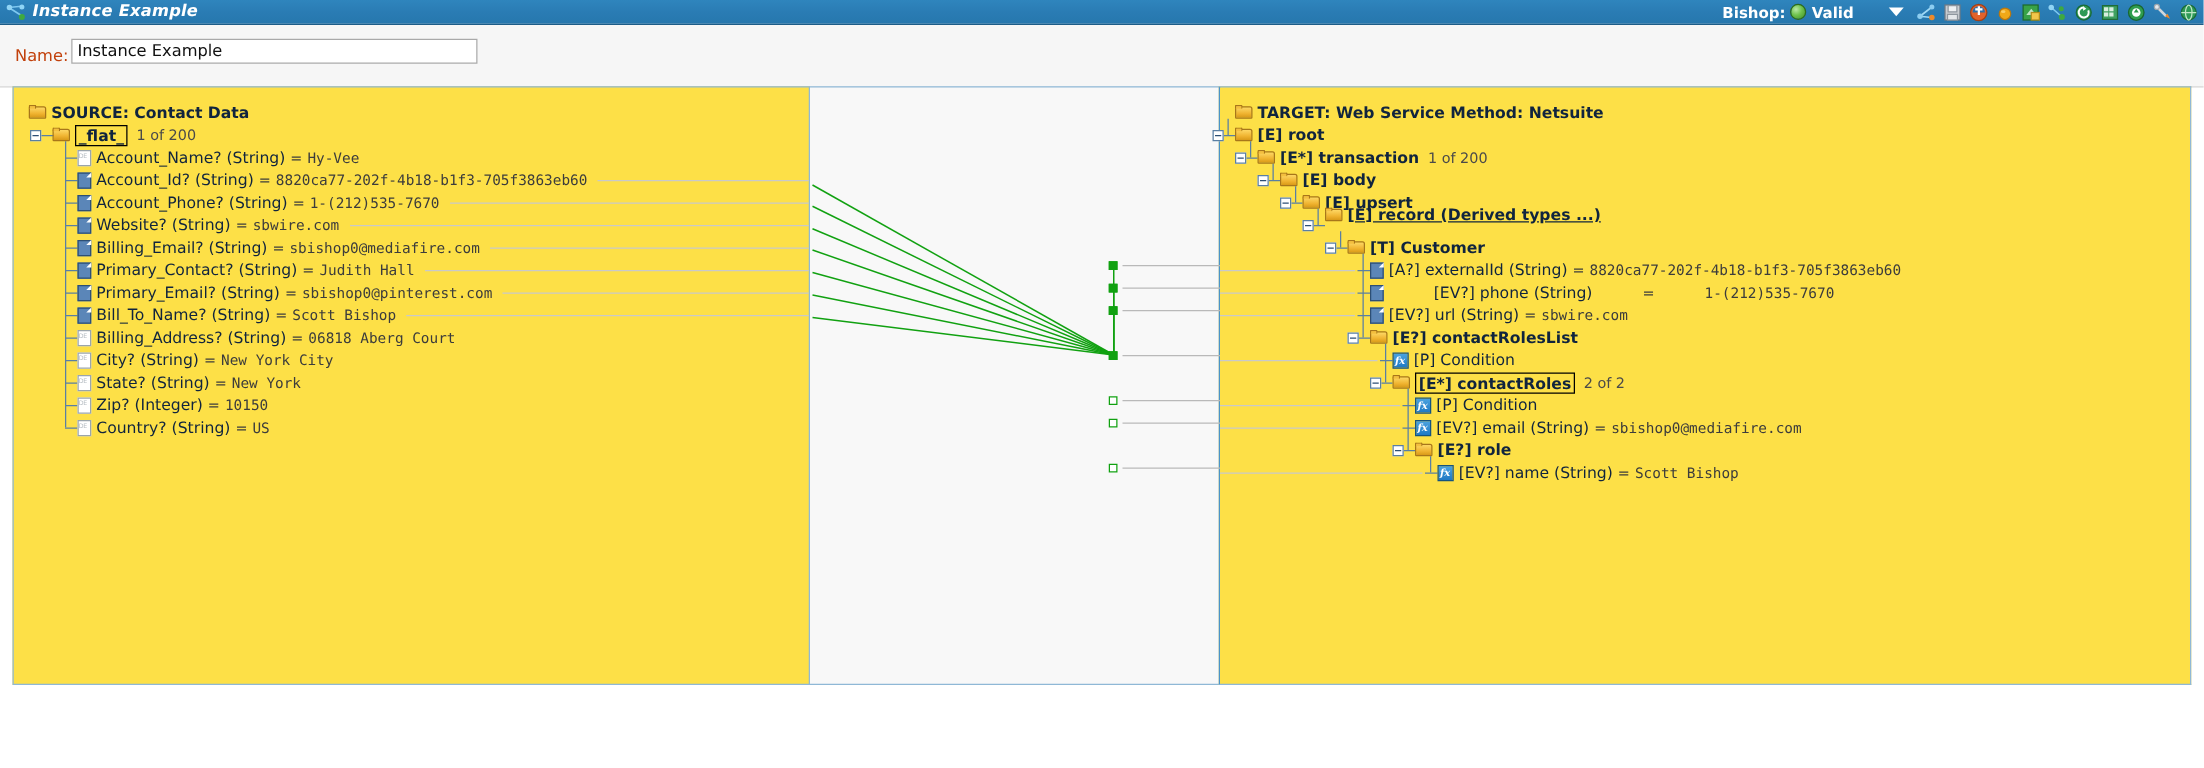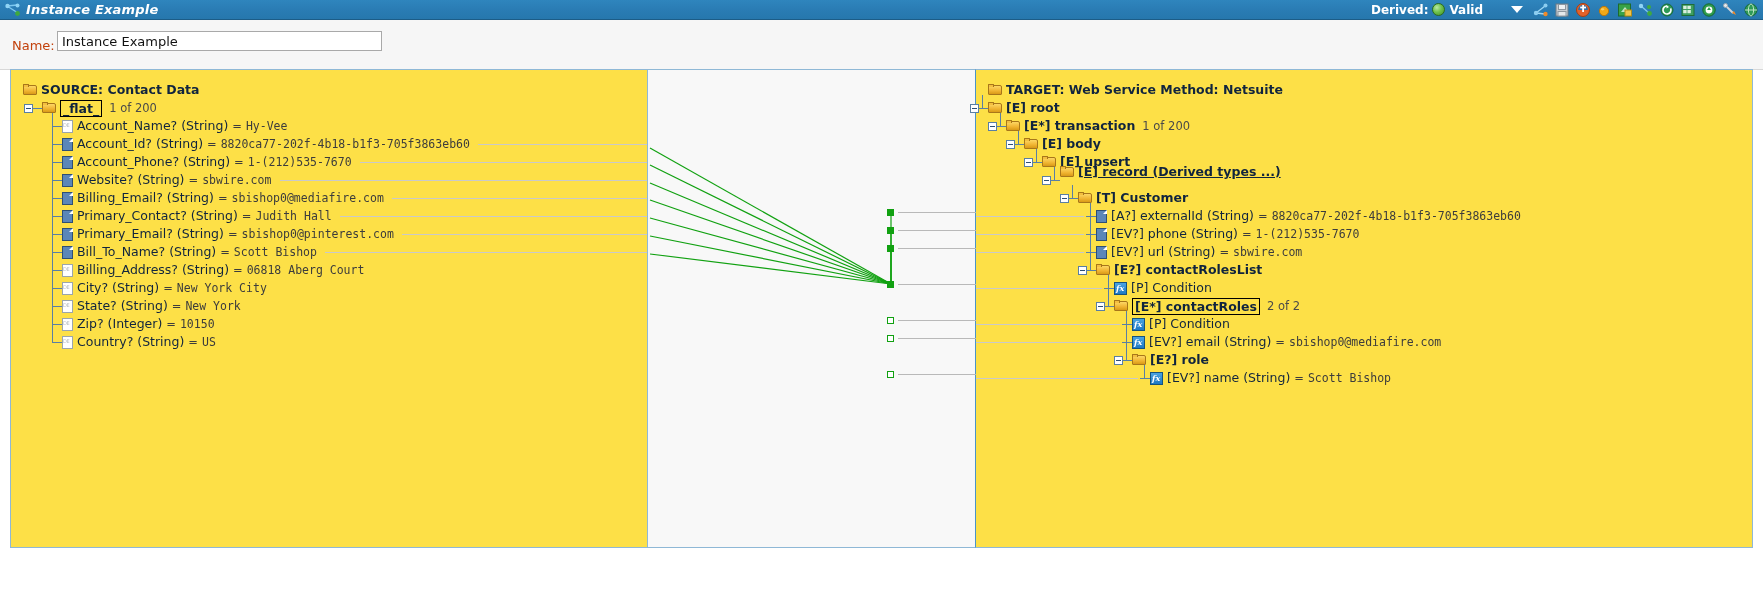--- a/index.html
+++ b/index.html
@@ -161,21 +161,21 @@
       <line x1="2" y1="3" x2="12" y2="2" stroke="#7ec8f0" stroke-width="1.4"></line>
       <circle cx="2.5" cy="3" r="2.2" fill="#8fd4f5"></circle>
       <circle cx="12.5" cy="2.5" r="2" fill="#8fd4f5"></circle>
       <circle cx="12.5" cy="10.5" r="2.4" fill="#3fa93f"></circle>
     </svg>
   </span>
   <span class="title-text">Instance Example</span>
   <span class="tb-spacer"></span>
 
   <span class="status-wrap">
-    <span class="status-label">Derived:</span>
+    <span class="status-label">Bishop:</span>
     <span class="status-dot"></span>
     <span class="status-value">Valid</span>
   </span>
 
   <span class="tb-caret"></span>
 
   <span class="tb-icons">
     <span class="tb-ico">
       <svg width="16" height="16" viewBox="0 0 16 16">
         <line x1="3" y1="11" x2="12" y2="4" stroke="#9fd8f5" stroke-width="1.3"></line>
@@ -427,21 +427,21 @@
         <span class="lbl tgt-name bold">[T] Customer</span>
       </div>
       <div class="tl tl-h" style="left: 110px; top: 146px; width: 10px; height: 1px;"></div>
       <div class="row" style="left: 120px; top: 137px;">
         <div class="doc doc-blue"></div>
         <span class="lbl tgt-name">[A?] externalId (String)</span>
         <span class="eq">=</span>
         <span class="val">8820ca77-202f-4b18-b1f3-705f3863eb60</span>
       </div>
       <div class="tl tl-h" style="left: 110px; top: 164px; width: 10px; height: 1px;"></div>
-      <div class="row" style="left: 120px; top: 155px;">
+      <div class="row" style="left: 120px; top: 155px; gap: 36px;">
         <div class="doc doc-blue"></div>
         <span class="lbl tgt-name">[EV?] phone  (String)</span>
         <span class="eq">=</span>
         <span class="val">1-(212)535-7670</span>
       </div>
       <div class="tl tl-h" style="left: 110px; top: 182px; width: 10px; height: 1px;"></div>
       <div class="row" style="left: 120px; top: 173px;">
         <div class="doc doc-blue"></div>
         <span class="lbl tgt-name">[EV?] url  (String)</span>
         <span class="eq">=</span>

